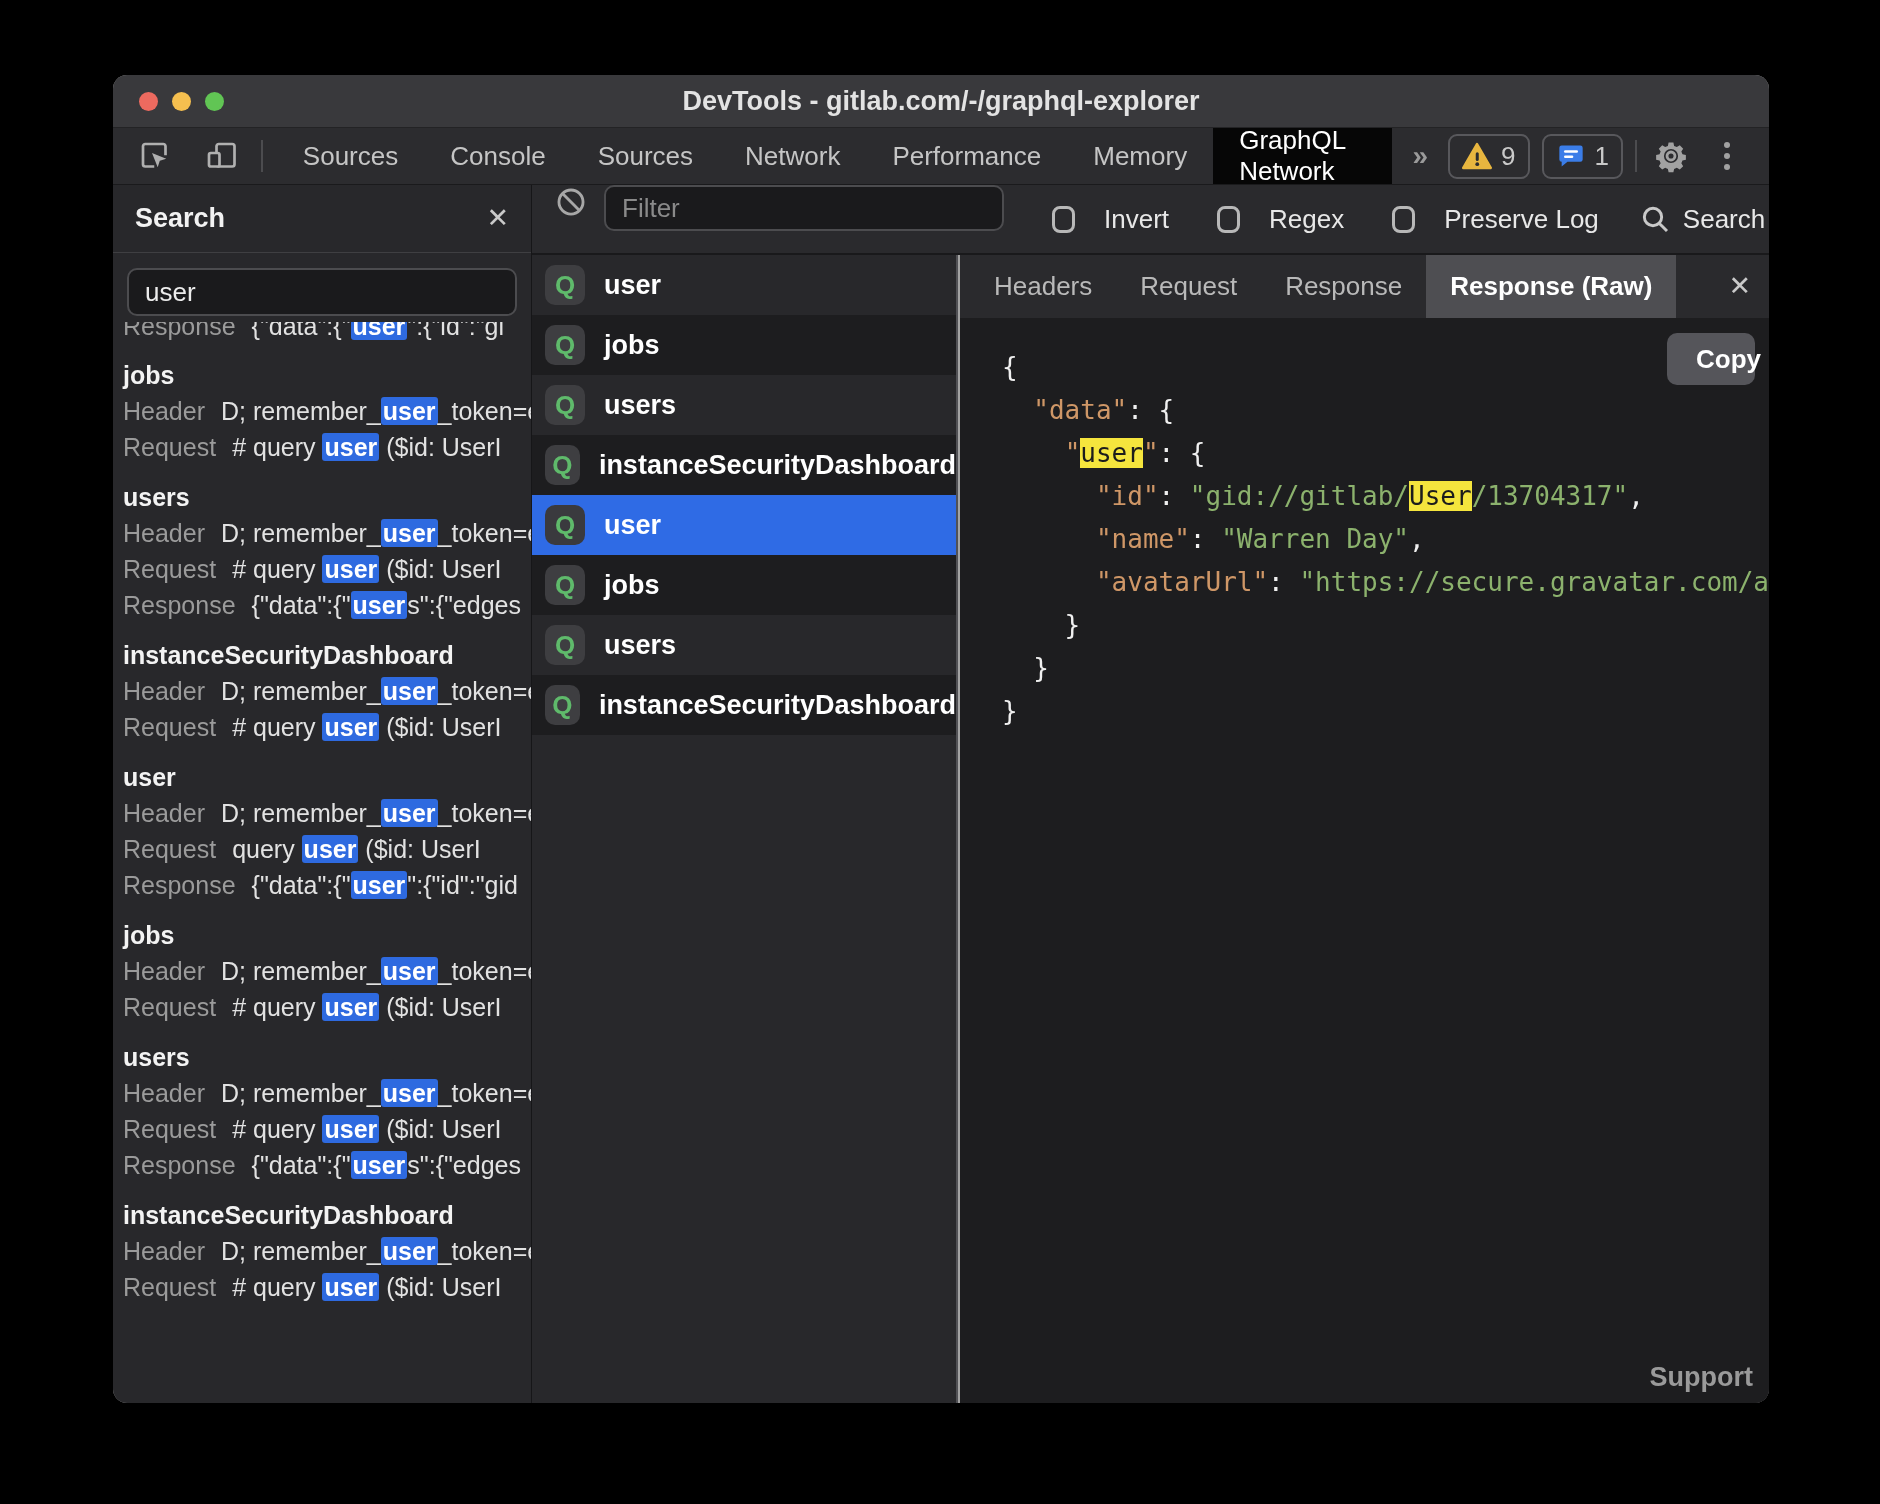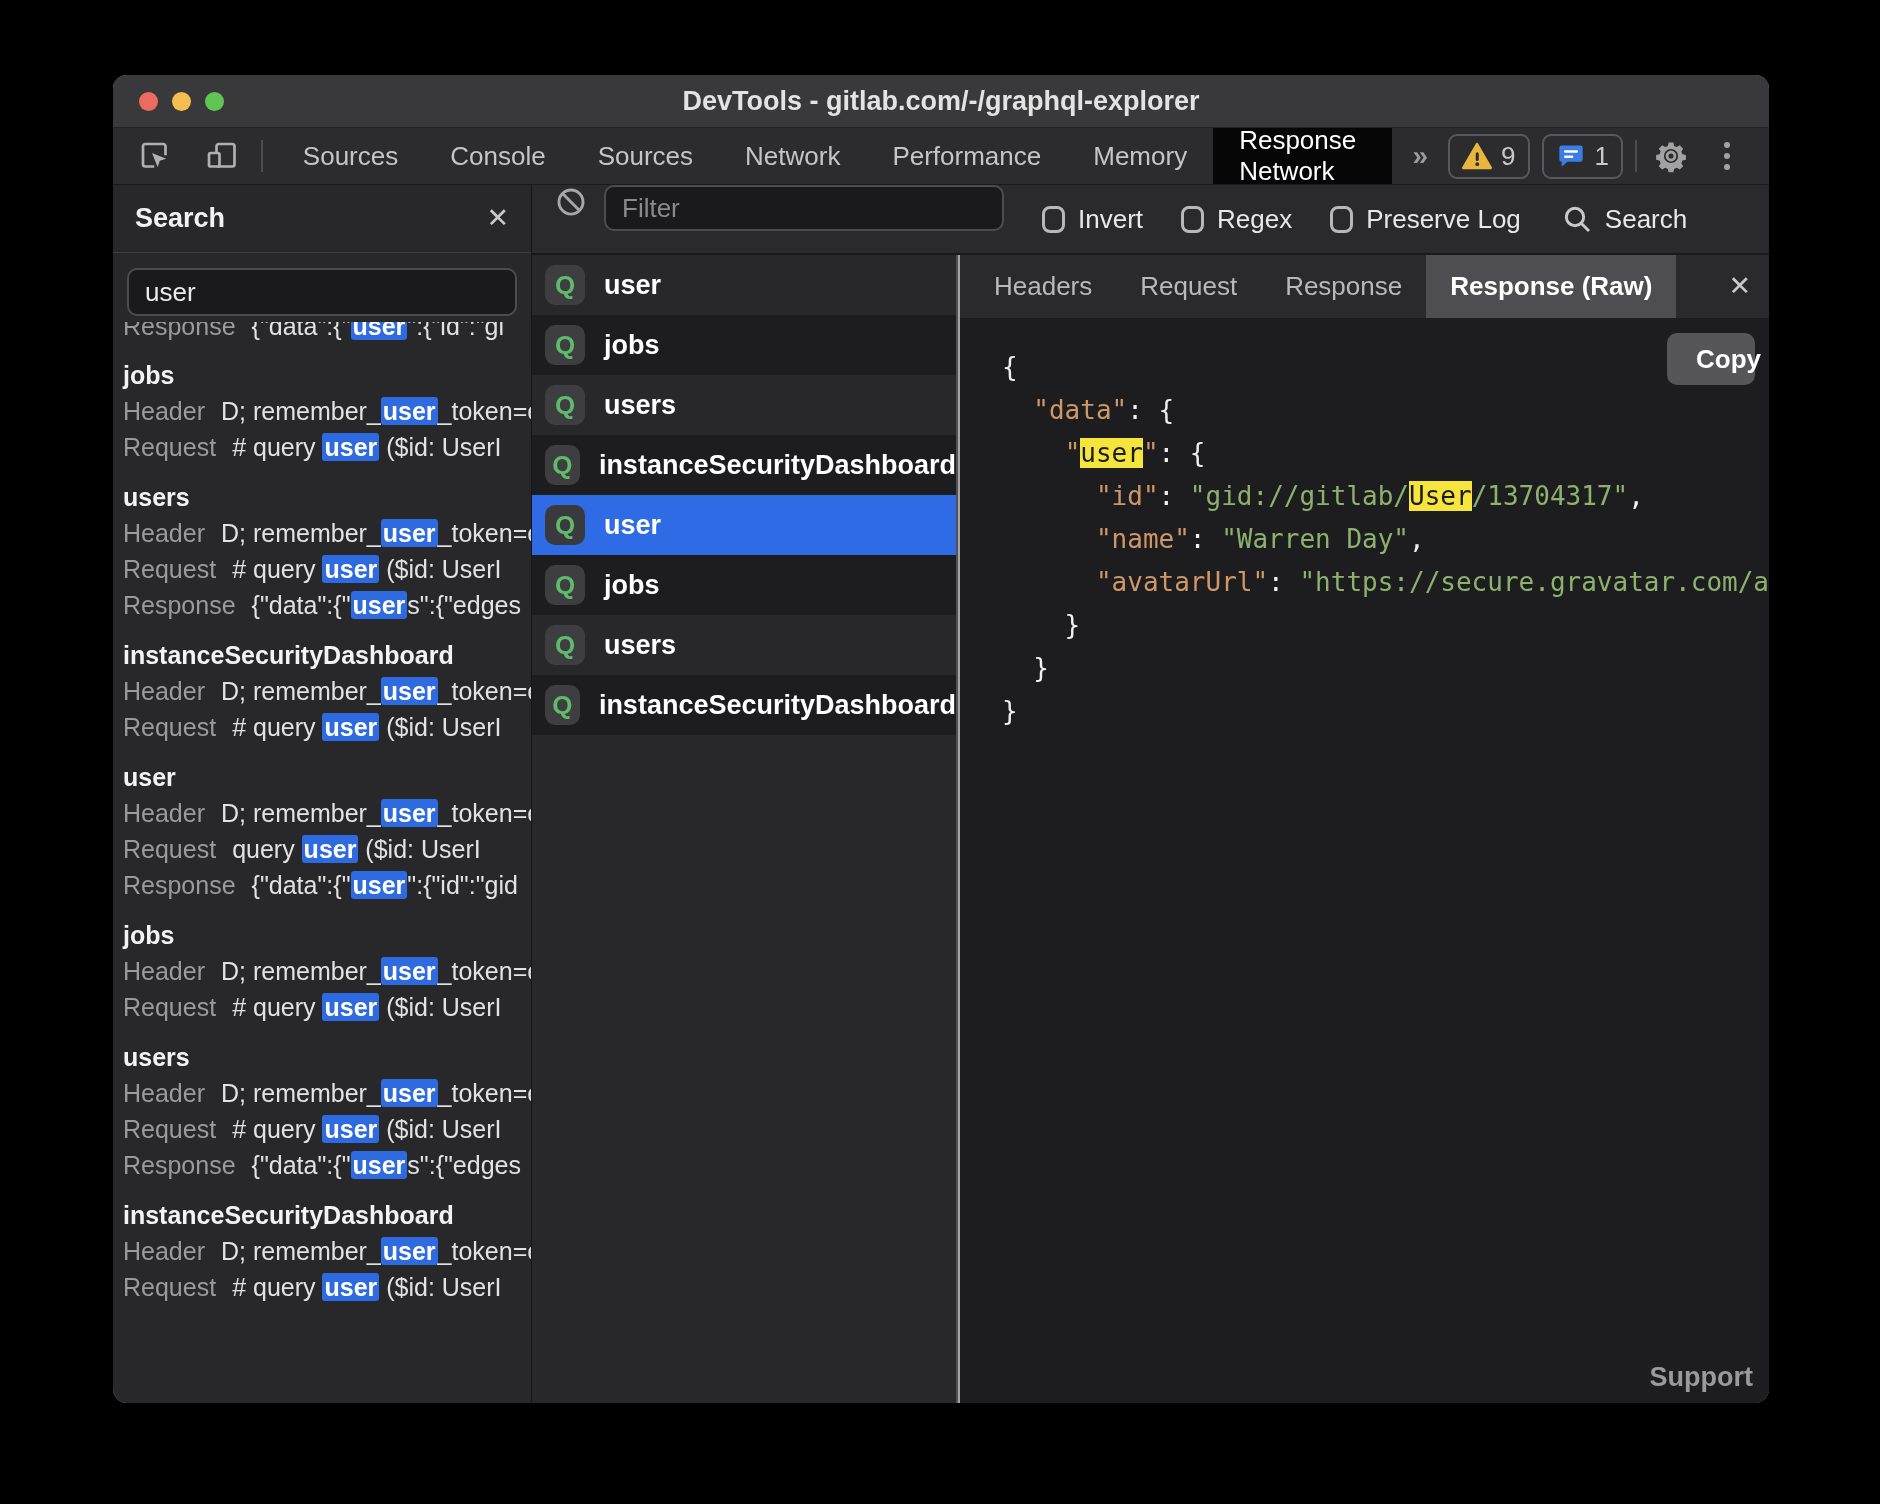--- a/index.html
+++ b/index.html
@@ -53,21 +53,21 @@
   .clipped .res-line { margin-top:-14px; }
 
   
   .right-region { position:absolute; left:419px; right:0; top:0; bottom:0; }
   .filter-bar { position:absolute; left:0; right:0; top:0; height:70px; background:#2a2a2d;
                 border-bottom:2px solid #19191b; display:flex; padding-left:22px; }
   .filter-input { width:400px; height:46px; margin-left:16px; background:#1a1a1c; border:2px solid #4c4c4f;
                   border-radius:10px; color:#ececec; font-size:26px; padding:0 16px; outline:none;
                   font-family:"Liberation Sans",sans-serif; }
   .filter-input::placeholder { color:#8a8a8a; }
-  .cb-group { display:flex; align-items:center; gap:13px; margin-left:38px; }
+  .cb-group { display:flex; align-items:center; gap:29px; margin-left:48px; }
   .cb { width:23px; height:27px; border:3px solid #b8b8b8; border-radius:8px; }
   .cb-label { font-size:26px; color:#e8e8e8; font-weight:500; }
   .search-toggle { display:flex; align-items:center; gap:12px; margin-left:40px; }
 
   .content { position:absolute; left:0; right:0; top:70px; bottom:0; }
 
   
   .query-panel { position:absolute; left:0; top:0; bottom:0; width:426px; background:#28282b;
                  border-right:2px solid #515155; }
   .qm-header { height:57px; display:flex; align-items:center; padding-left:17px; border-bottom:1px solid #4a4a4d; }
@@ -148,21 +148,21 @@
         <div class="tool-tab">
           <span>Network</span>
         </div>
         <div class="tool-tab">
           <span>Performance</span>
         </div>
         <div class="tool-tab">
           <span>Memory</span>
         </div>
         <div class="tool-tab active">
-          <span>Response Network</span>
+          <span>GraphQL Network</span>
         </div>
       </div>
     <div class="chevrons">
       <span>»</span>
     </div>
     <div class="tb-right">
       <span class="badge">
         <span>
           <svg width="30" height="28" viewBox="0 0 24 22">
             <path d="M12 1.5 L23 20.5 H1 Z" fill="#e8b63f" stroke="#e8b63f" stroke-width="2" stroke-linejoin="round"></path>

